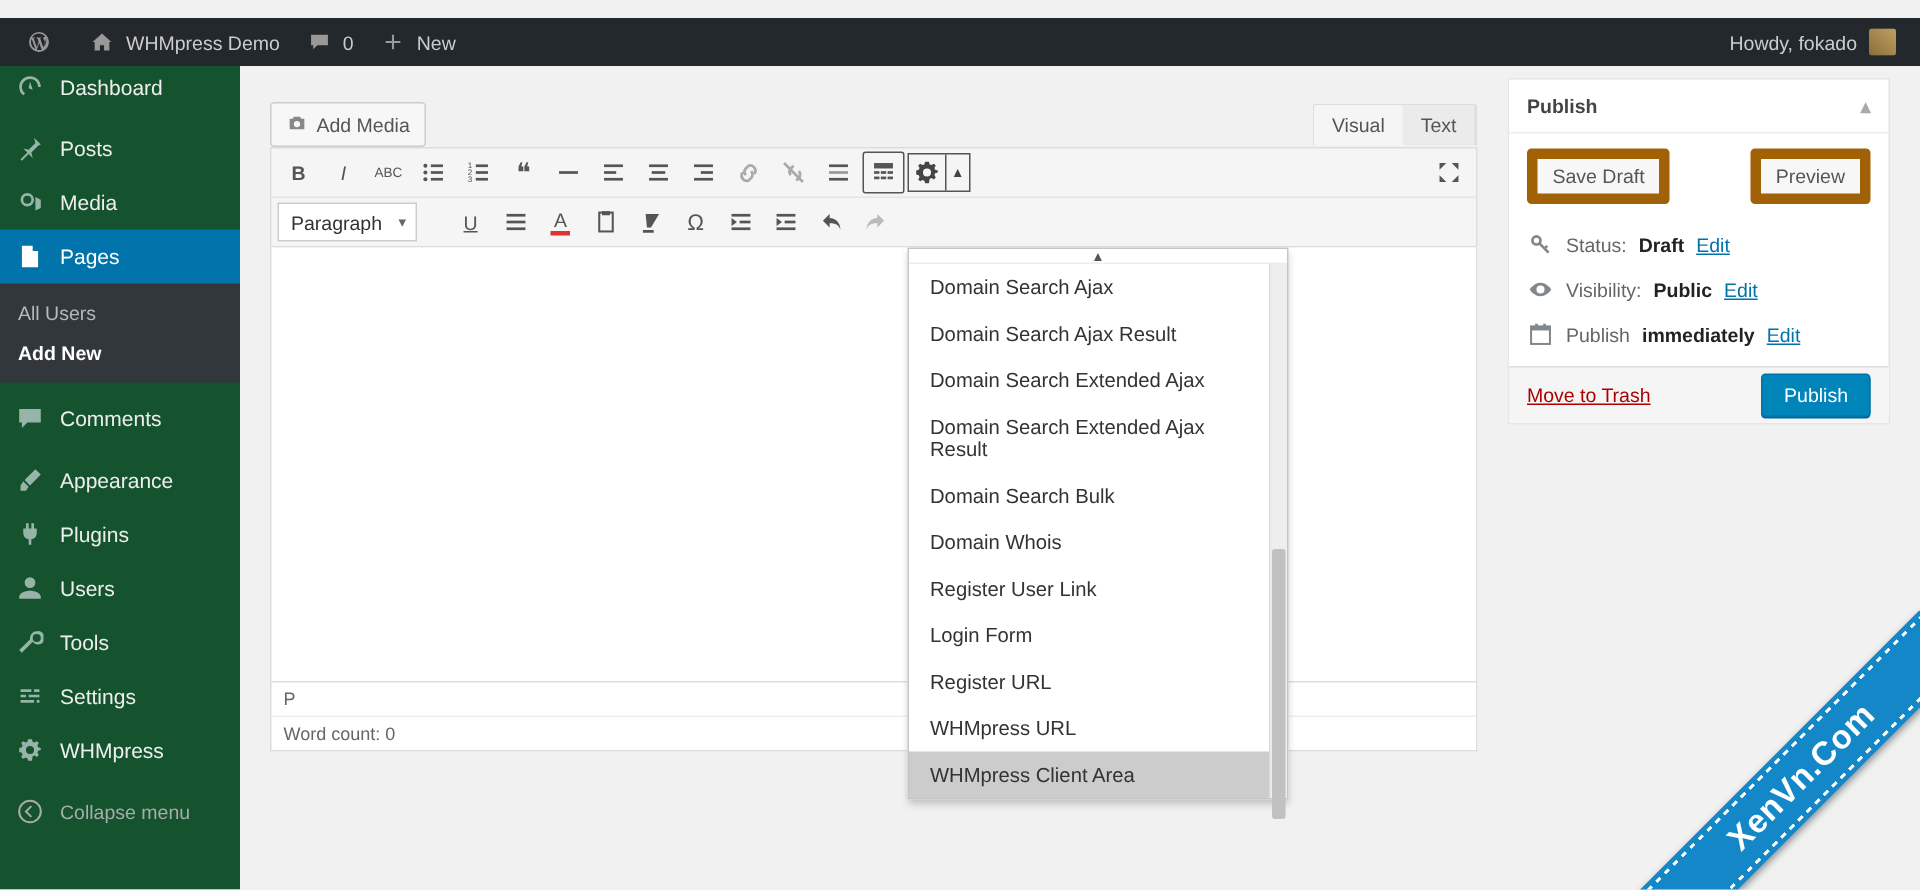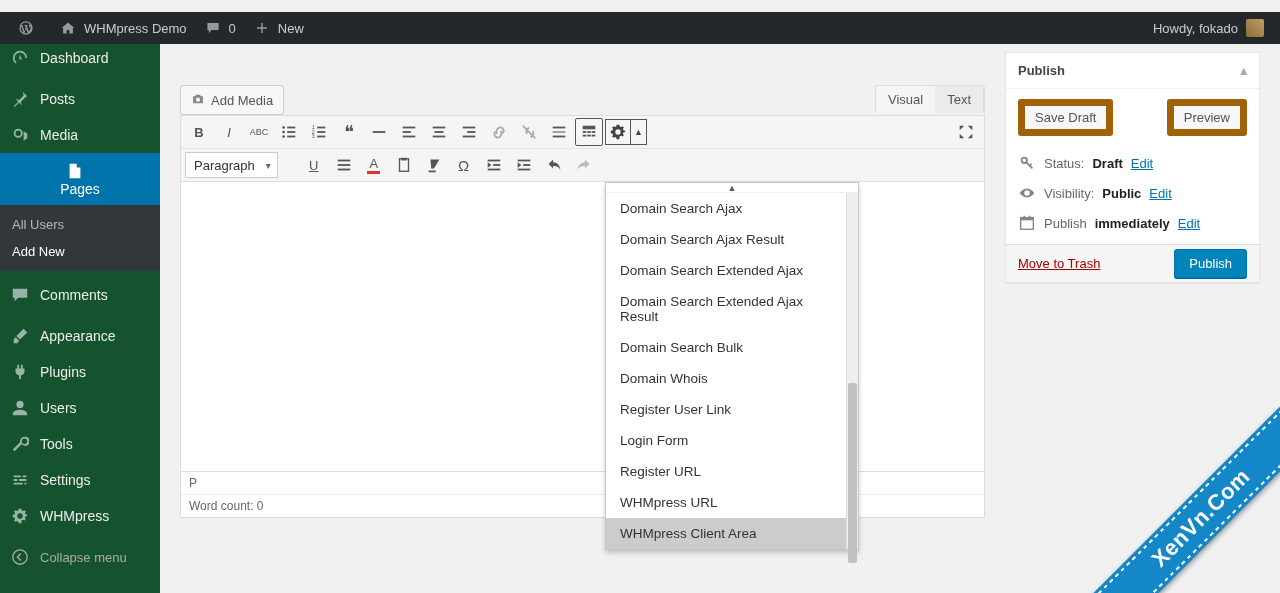--- a/index.html
+++ b/index.html
@@ -10,39 +10,39 @@
   .adminbar .left { display: flex; align-items: center; gap: 0; }
   .adminbar .item { display: flex; align-items: center; padding: 0 8px; height: 32px; cursor: pointer; color: #ccc; }
   .adminbar .icon { width: 20px; height: 20px; display: inline-flex; align-items: center; justify-content: center; margin-right: 6px; color: #999; }
   .adminbar .right { margin-left: auto; display: flex; align-items: center; }
   .avatar { width: 18px; height: 18px; background: #666; border-radius: 2px; margin-left: 8px; background-image: linear-gradient(45deg,#8a6d3b,#c0a060); }
 
   
   .sidebar { position: absolute; top: 40px; left: 0; width: 160px; bottom: 0; background: #14532d; color: #eee; font-size: 14px; }
   .menu-item { display: flex; align-items: center; padding: 8px 10px; color: #eee; cursor: pointer; position: relative; }
   .menu-item .micon { width: 20px; height: 20px; margin-right: 10px; display: inline-flex; align-items: center; justify-content: center; color: rgba(240,245,250,.6); }
-  .menu-item.current { background: #0073aa; color: #fff; flex-direction: column; }
+  .menu-item.current { background: #0073aa; color: #fff; }
   .menu-item.current .micon { color: #fff; }
   .menu-item.current::after { content:""; position:absolute; right:-8px; top:50%; transform:translateY(-50%); border:8px solid transparent; border-right-color:#f1f1f1; }
   .submenu { background: #32373c; padding: 6px 0; margin-bottom: 6px; }
   .submenu .sub { padding: 6px 12px; color: #b4b9be; cursor: pointer; font-size: 13px; }
-  .submenu .sub.current { color: #fff; font-weight: 400; }
+  .submenu .sub.current { color: #fff; font-weight: 700; }
   .sep { height: 5px; }
   .collapse { display:flex; align-items:center; padding:8px 10px; color:#aaa; cursor:pointer; font-size:13px; }
   .collapse .micon { width:20px; height:20px; margin-right:10px; display:inline-flex; align-items:center; justify-content:center; color:#aaa; }
 
   
   .main { position: absolute; top: 32px; left: 160px; right: 0; bottom: 0; padding: 20px; }
   .content-wrap { display: flex; gap: 20px; }
   .editor-col { flex: 1; min-width: 0; }
   .side-col { width: 255px; }
 
   .title-input { width: 100%; height: 40px; border: 1px solid #ddd; background: #fff; font-size: 1.6em; padding: 2px 12px; color: #333; }
 
-  .media-row { margin-top: 33px; display: flex; align-items: flex-start; }
+  .media-row { margin-top: 16px; display: flex; align-items: center; }
   .btn { background: #f7f7f7; border: 1px solid #ccc; border-radius: 3px; padding: 0 10px; height: 30px; display: inline-flex; align-items: center; cursor: pointer; color: #555; font-size: 13px; }
   .btn .bicon { margin-right: 6px; color: #888; }
 
   .editor-tabs { margin-left: auto; display: flex; border: 1px solid #ddd; border-bottom: none; border-radius: 3px 3px 0 0; overflow: hidden; }
   .editor-tabs .tab { padding: 6px 12px; background: #f5f5f5; cursor: pointer; color: #555; }
   .editor-tabs .tab.active { background: #ebebeb; color: #555; border-right: 1px solid #ddd; }
 
   .toolbar { border: 1px solid #ddd; background: #f5f5f5; }
   .tb-row { display: flex; align-items: center; padding: 2px 4px; border-bottom: 1px solid #e5e5e5; position: relative; min-height: 32px; gap: 2px; }
   .tb-row:last-child { border-bottom: none; }

